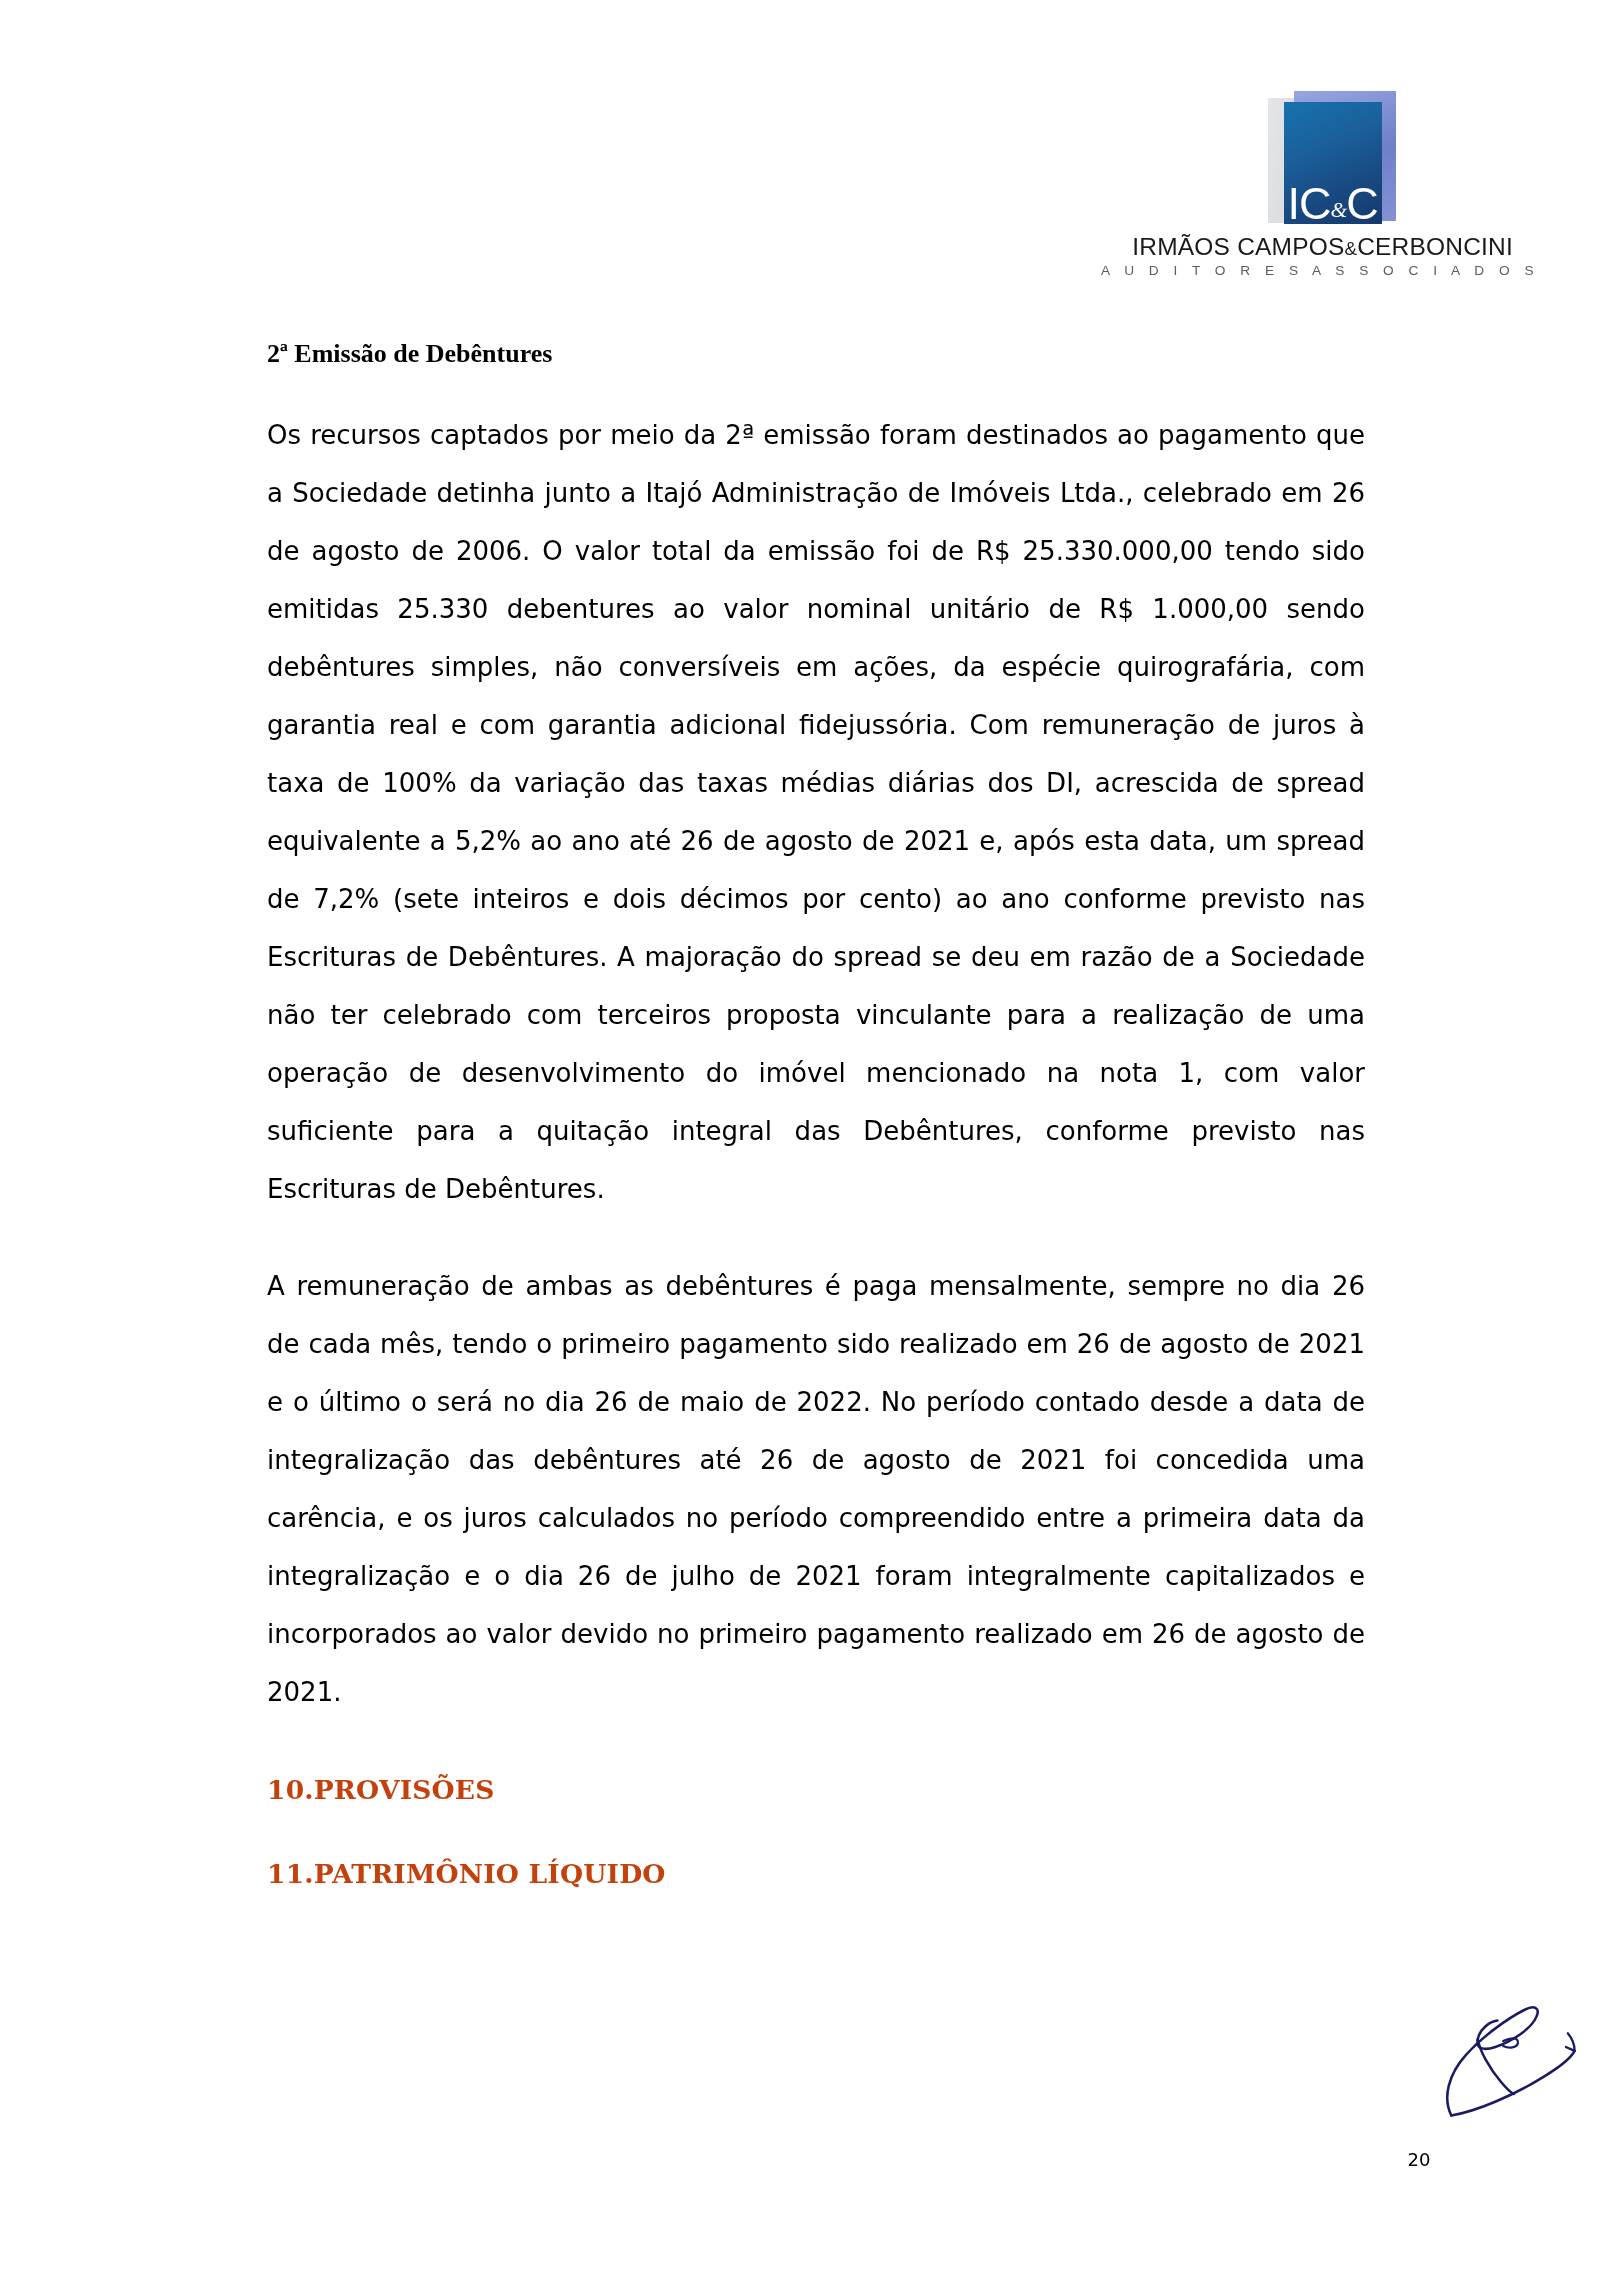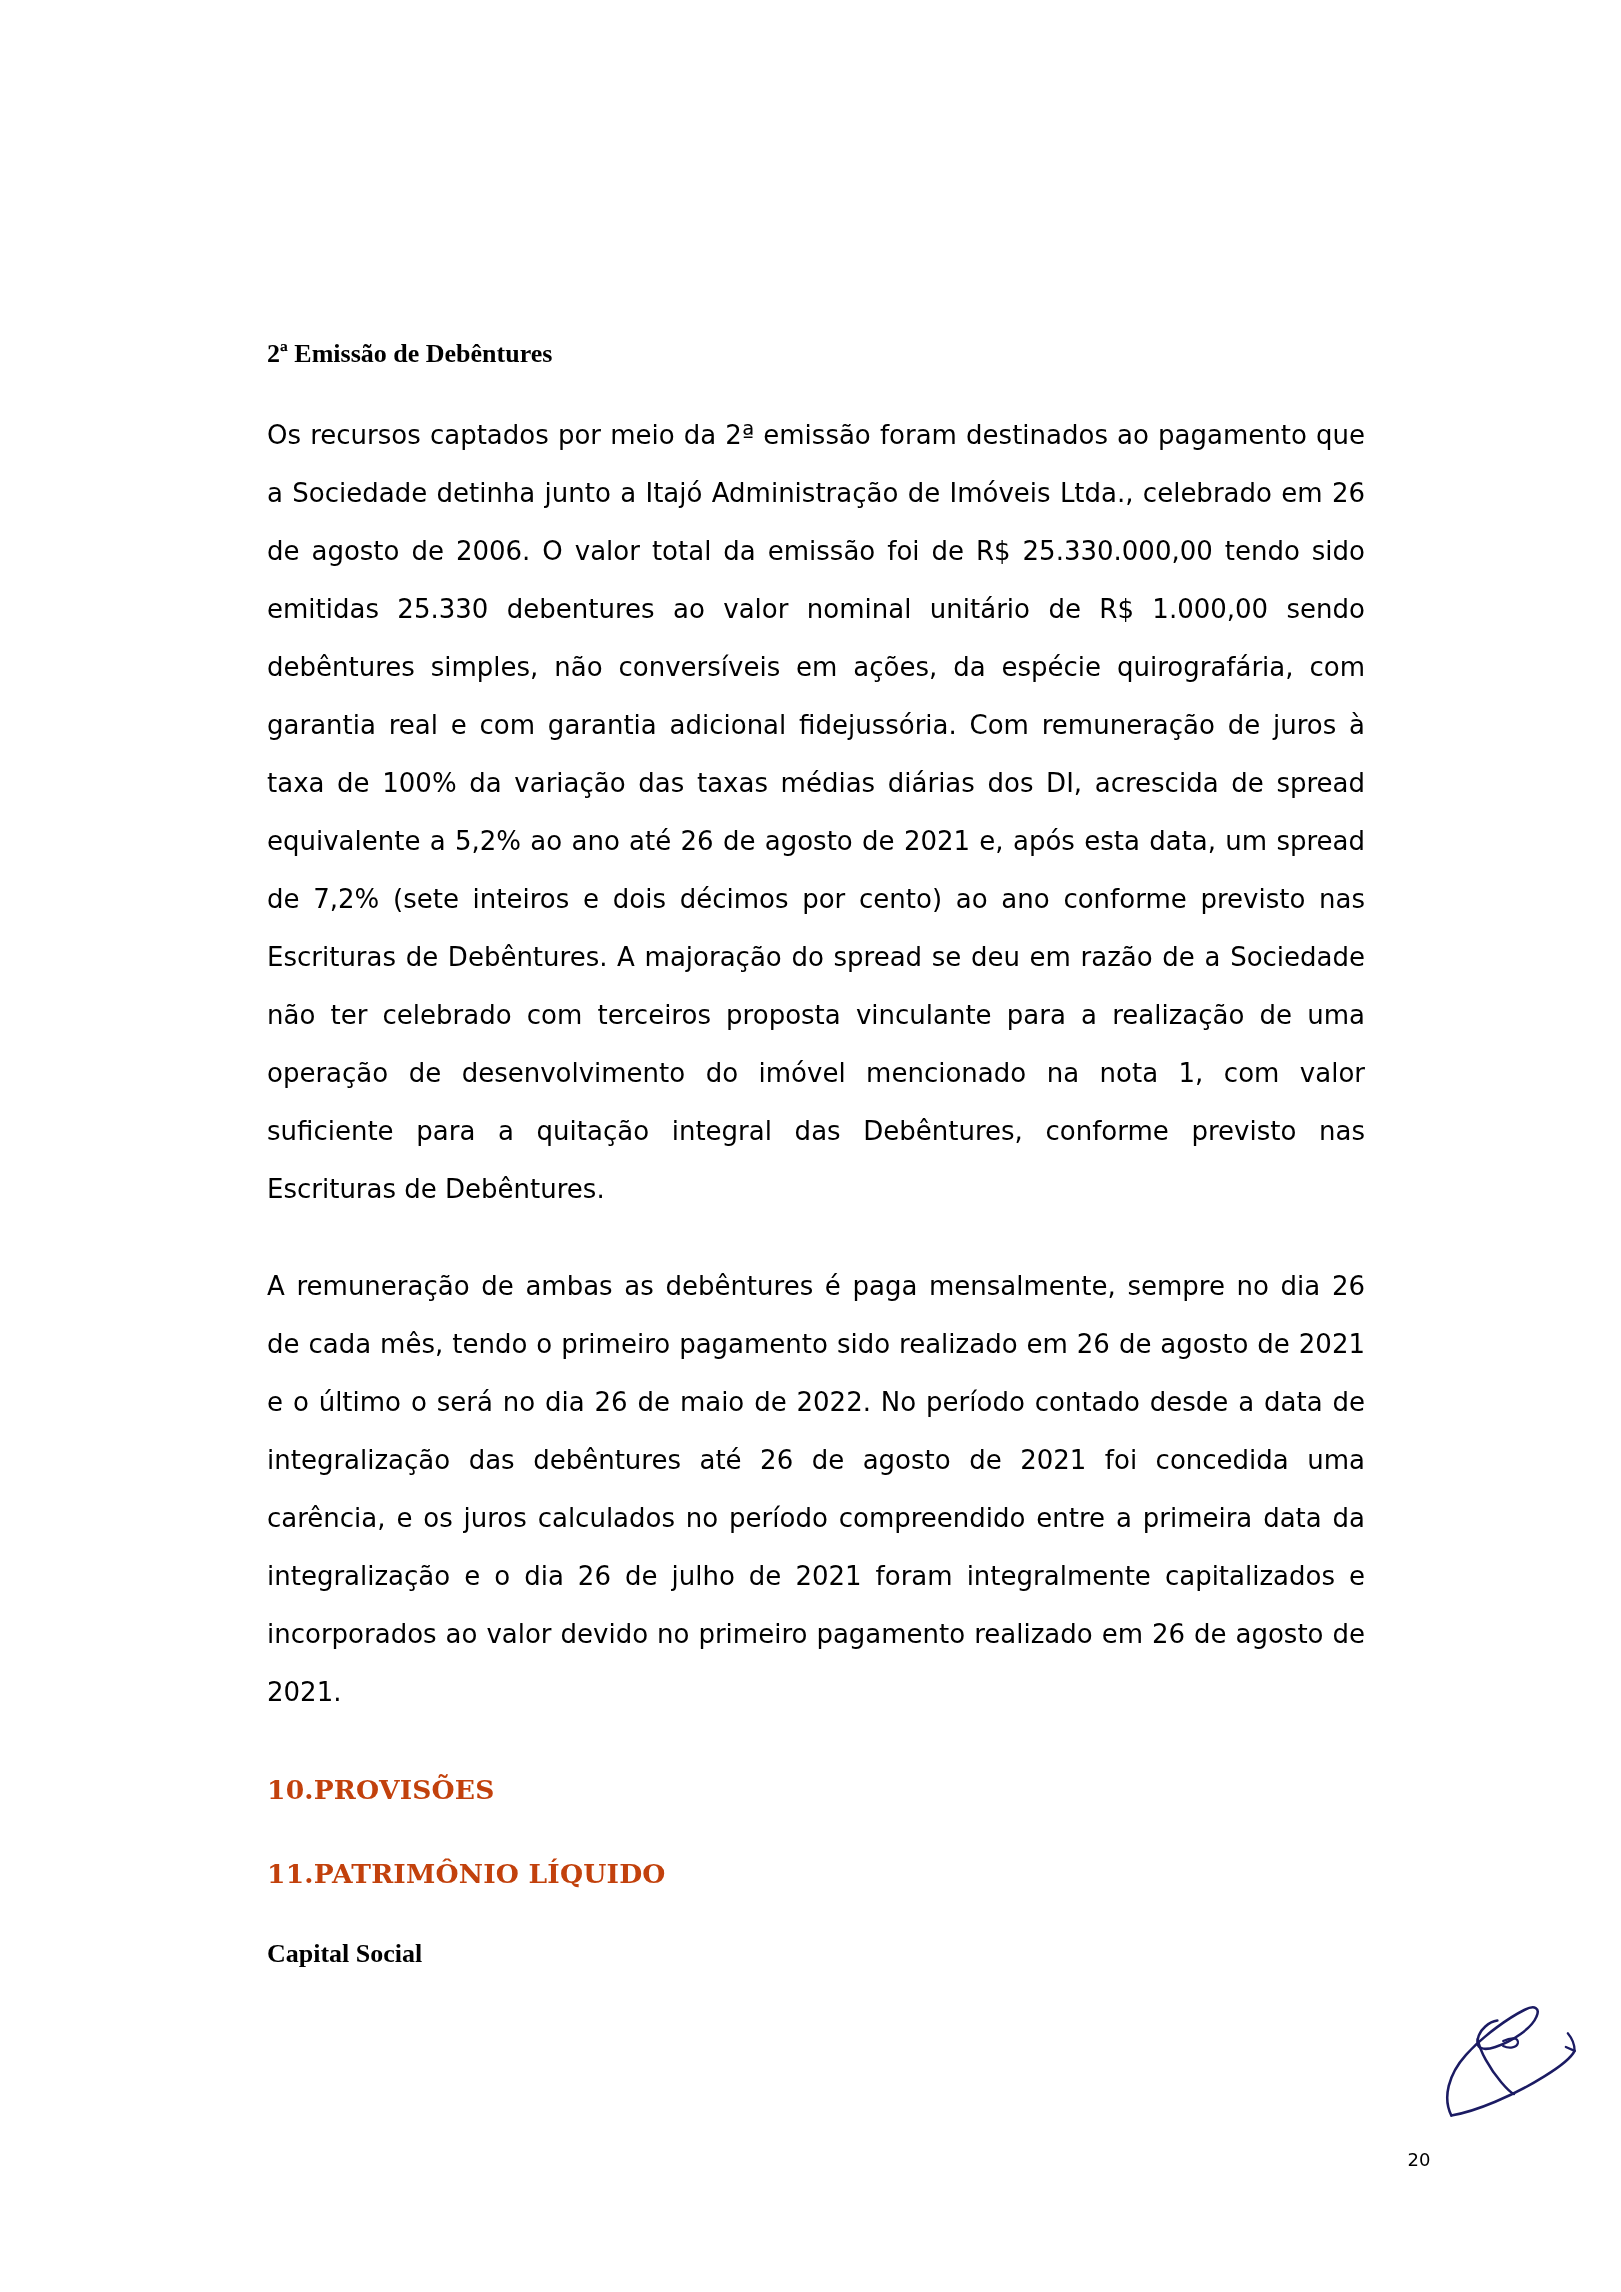--- a/index.html
+++ b/index.html
@@ -162,41 +162,51 @@
     font-family: "DejaVu Sans", sans-serif;
     font-size: 18px;
     color: #000000;
   }
 </style>
 </head>
 <body>
 
 <div class="page">
 
+  <div class="letterhead">
+    <div class="logo-mark">
+      <div class="logo-plate-gray"></div>
+      <div class="logo-plate-periwinkle"></div>
+      <div class="logo-plate-navy">
+        <div class="logo-ic"><span>IC</span><span class="amp">&amp;</span><span>C</span></div>
+      </div>
+    </div>
+    <div class="logo-firm"><span>IRMÃOS CAMPOS</span><span class="amp2">&amp;</span><span>CERBONCINI</span></div>
+    <div class="logo-sub">A U D I T O R E S   A S S O C I A D O S</div>
+  </div>
 
   <div class="content">
 
     <h2 class="sub-heading">2ª Emissão de Debêntures</h2>
 
     <p class="para">Os recursos captados por meio da 2ª emissão foram destinados ao pagamento que a Sociedade detinha junto a Itajó Administração de Imóveis Ltda., celebrado em 26 de agosto de 2006. O valor total da emissão foi de R$ 25.330.000,00 tendo sido emitidas 25.330 debentures ao valor nominal unitário de R$ 1.000,00 sendo debêntures simples, não conversíveis em ações, da espécie quirografária, com garantia real e com garantia adicional fidejussória. Com remuneração de juros à taxa de 100% da variação das taxas médias diárias dos DI, acrescida de spread equivalente a 5,2% ao ano até 26 de agosto de 2021 e, após esta data, um spread de 7,2% (sete inteiros e dois décimos por cento) ao ano conforme previsto nas Escrituras de Debêntures. A majoração do spread se deu em razão de a Sociedade não ter celebrado com terceiros proposta vinculante para a realização de uma operação de desenvolvimento do imóvel mencionado na nota 1, com valor suficiente para a quitação integral das Debêntures, conforme previsto nas Escrituras de Debêntures.</p>
 
     <p class="para">A remuneração de ambas as debêntures é paga mensalmente, sempre no dia 26 de cada mês, tendo o primeiro pagamento sido realizado em 26 de agosto de 2021 e o último o será no dia 26 de maio de 2022. No período contado desde a data de integralização das debêntures até 26 de agosto de 2021 foi concedida uma carência, e os juros calculados no período compreendido entre a primeira data da integralização e o dia 26 de julho de 2021 foram integralmente capitalizados e incorporados ao valor devido no primeiro pagamento realizado em 26 de agosto de 2021.</p>
 
     <h2 class="section-heading gap-before-heading">
       <span class="num">10.</span>
       <span>PROVISÕES</span>
     </h2>
 
 
     <h2 class="section-heading gap-before-heading">
       <span class="num">11.</span>
       <span>PATRIMÔNIO LÍQUIDO</span>
     </h2>
 
-    <h3 class="sub-heading gap-before-sub">Capital Social</h3>
 
 
   </div>
 
   <div class="signature">
     <svg viewBox="0 0 190 160" width="186" height="157" aria-hidden="true">
       <g fill="none" stroke="#1b1b63" stroke-linecap="round" stroke-linejoin="round">
         <path d="M33 128 C 24 110, 30 86, 48 66 C 66 46, 92 28, 108 20 C 118 15, 124 18, 120 27
                  C 115 39, 96 52, 78 58 C 66 62, 58 60, 60 50 C 62 40, 72 32, 80 31" stroke-width="2.6"></path>
         <path d="M60 50 C 62 62, 72 80, 84 94 C 90 101, 94 105, 97 106" stroke-width="2.6"></path>

